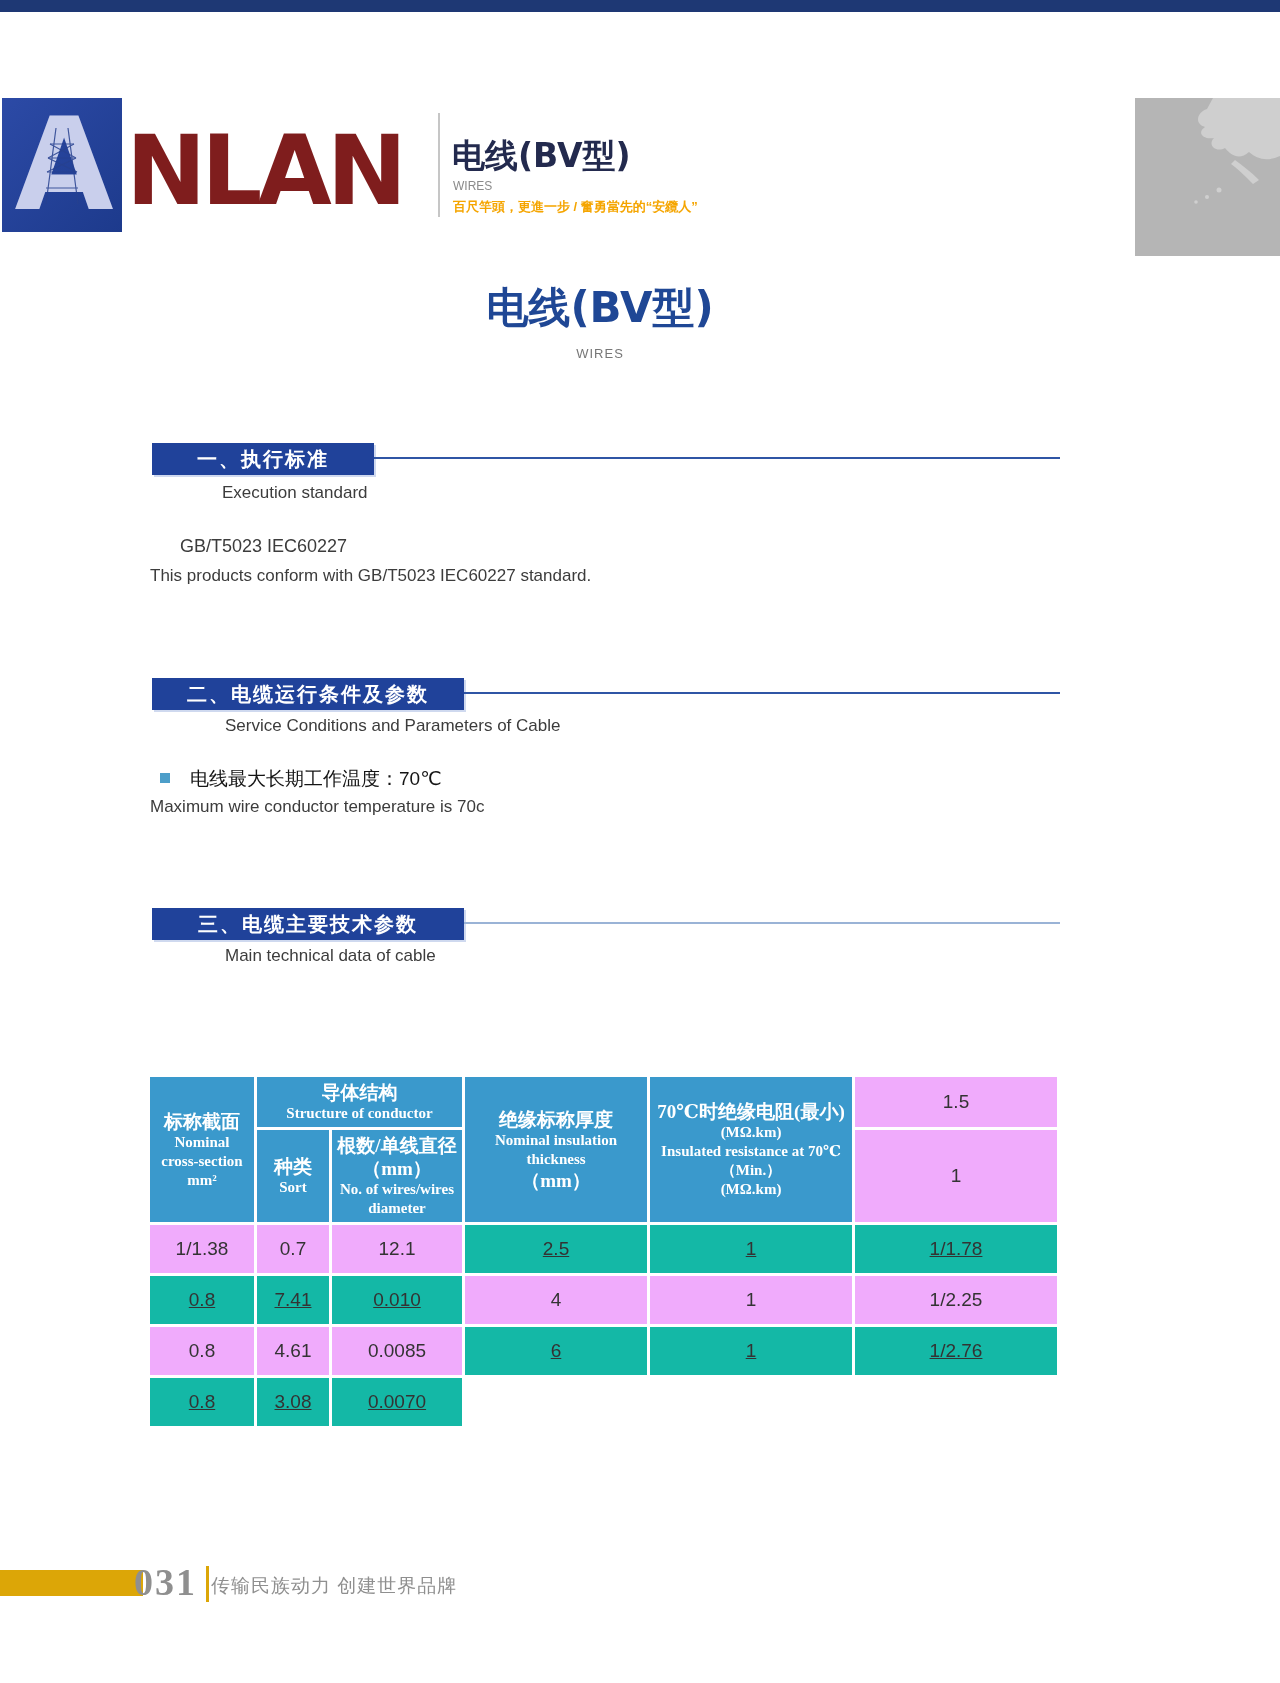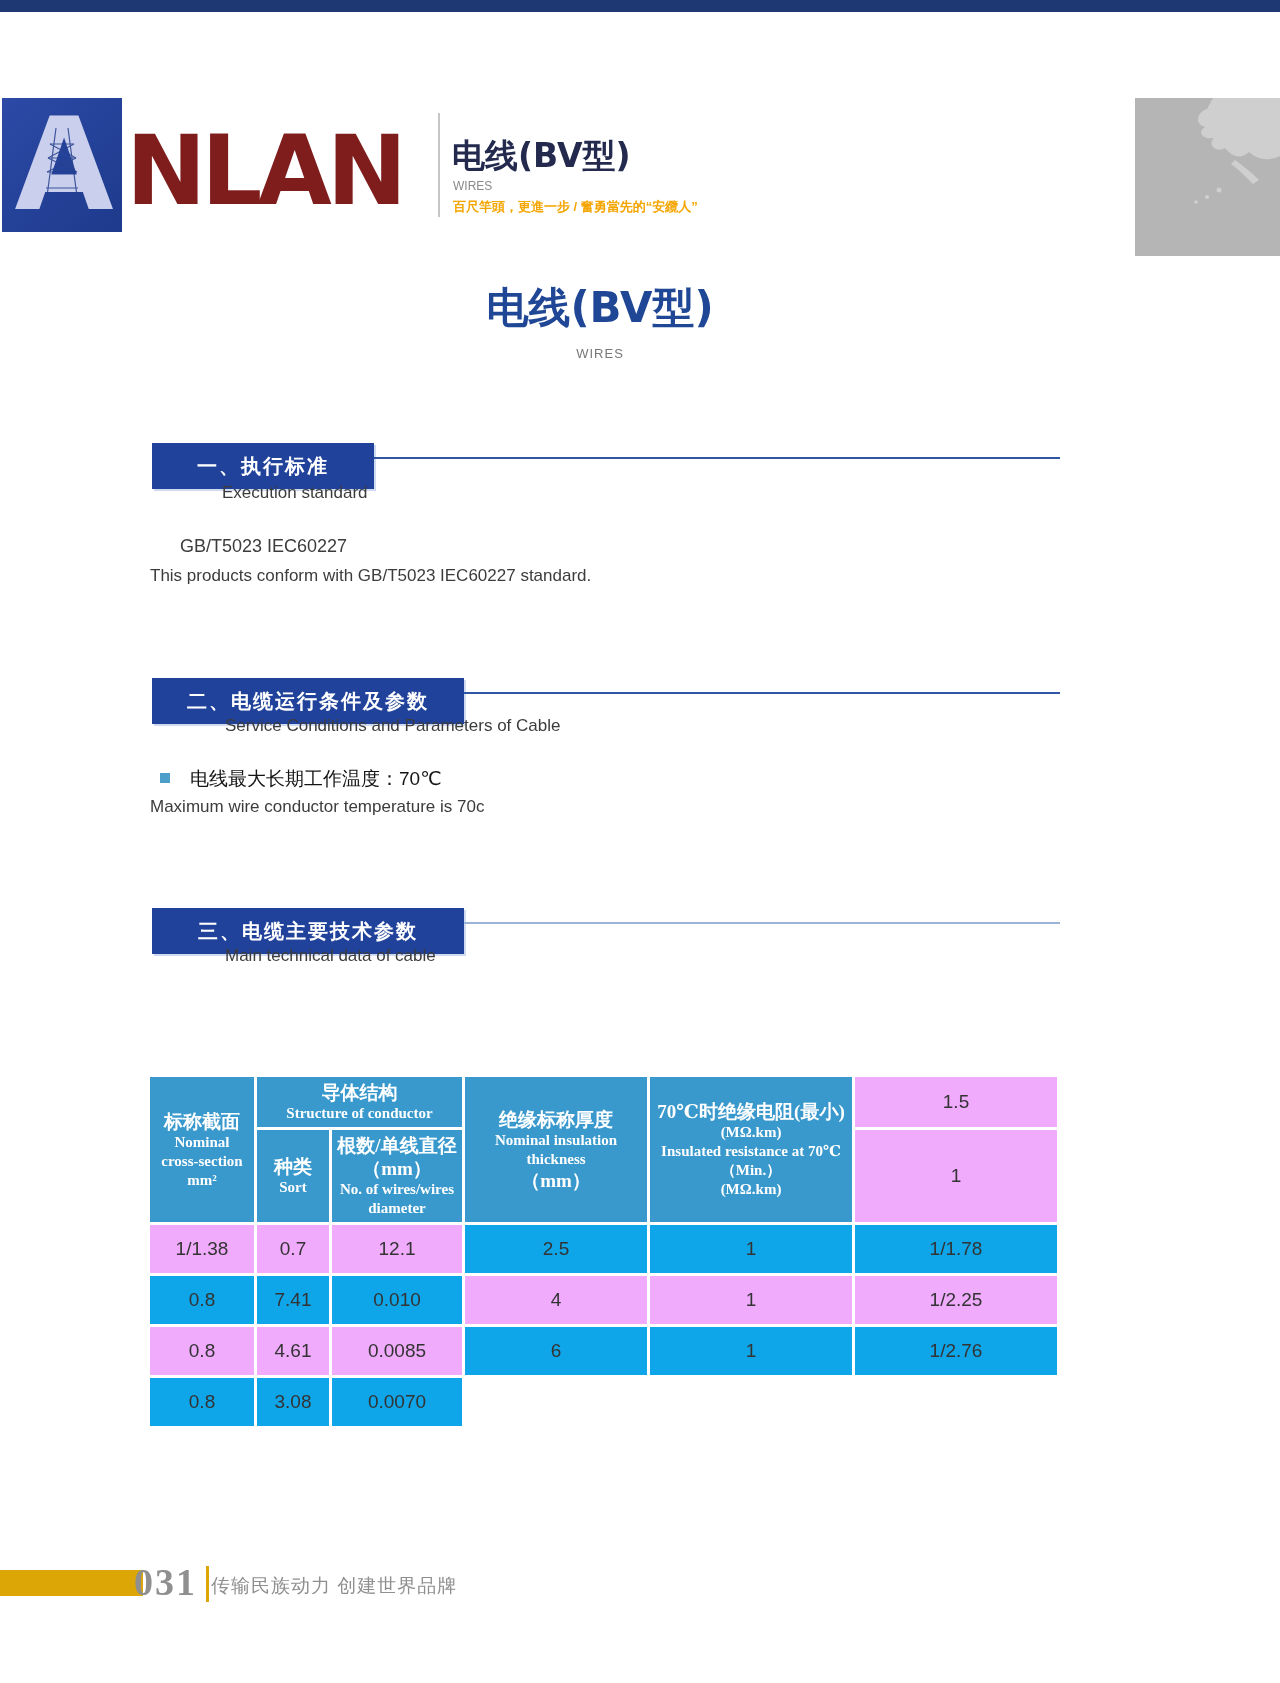--- a/index.html
+++ b/index.html
@@ -38,21 +38,21 @@
   }
   .map-image{position:absolute;left:1135px;top:98px;width:145px;height:158px;background:#b5b5b5;}
 
   
   .page-title{position:absolute;left:200px;top:280px;width:800px;text-align:center;}
   .page-title-cn{font-size:42px;font-weight:bold;color:#1f4795;font-family:"DejaVu Sans",sans-serif;}
   .page-title-en{margin-top:10px;font-size:13px;color:#777777;letter-spacing:1px;}
 
   
   .sec-box{
-    position:absolute;height:46px;background:#20429a;color:#ffffff;
+    position:absolute;height:32px;background:#20429a;color:#ffffff;
     display:flex;align-items:center;justify-content:center;
     font-size:20px;font-weight:bold;letter-spacing:2px;
     box-shadow:2px 2px 0 #cfd9ef;
     font-family:"DejaVu Sans",sans-serif;
   }
   .sec-line{position:absolute;height:2px;}
   .sec-en{position:absolute;font-size:17px;color:#3c3c3c;}
 
   .body-line{position:absolute;font-size:17px;color:#3c3c3c;}
   .gb-line{position:absolute;font-size:18px;color:#3c3c3c;}
@@ -79,21 +79,21 @@
   .th .en{font-size:15px;line-height:19px;}
   .h-col1{grid-column:1;grid-row:1/3;}
   .h-group{grid-column:2/4;grid-row:1;}
   .h-col2{grid-column:2;grid-row:2;}
   .h-col3{grid-column:3;grid-row:2;}
   .h-col4{grid-column:4;grid-row:1/3;}
   .h-col5{grid-column:5;grid-row:1/3;}
   .h-col6{grid-column:6;grid-row:1/3;}
   .cell.data{font-size:19px;color:#333333;}
   .cell.row-blue{background:#f0abfc;}
-  .cell.row-green{background:#0ea5e9;}
+  .cell.row-green{background:#14b8a6;text-decoration:underline;}
 
   
   .footer-gold-bar{position:absolute;left:0;top:1570px;width:143px;height:26px;background:#dca607;}
   .page-number{
     position:absolute;left:134px;top:1560px;
     font-family:"Liberation Serif","DejaVu Serif",serif;font-size:38px;font-weight:bold;
     color:#8f8f8f;letter-spacing:2px;
   }
   .footer-separator{position:absolute;left:206px;top:1566px;width:3px;height:36px;background:#dca607;}
   .footer-slogan{position:absolute;left:211px;top:1573px;font-size:19px;color:#8f8f8f;letter-spacing:1px;}

